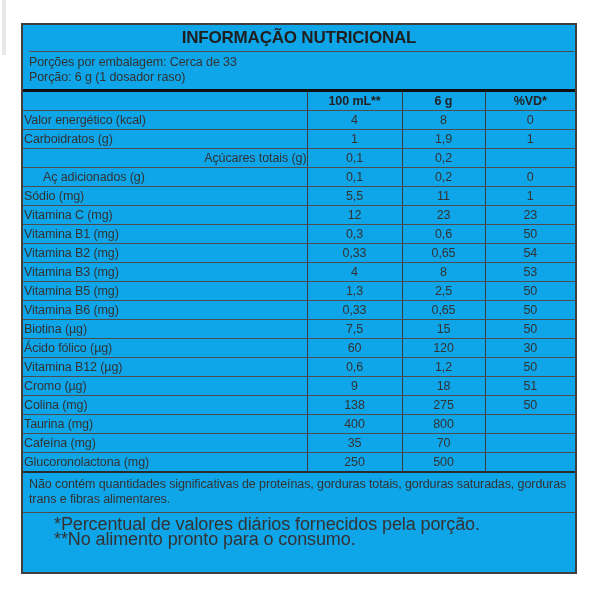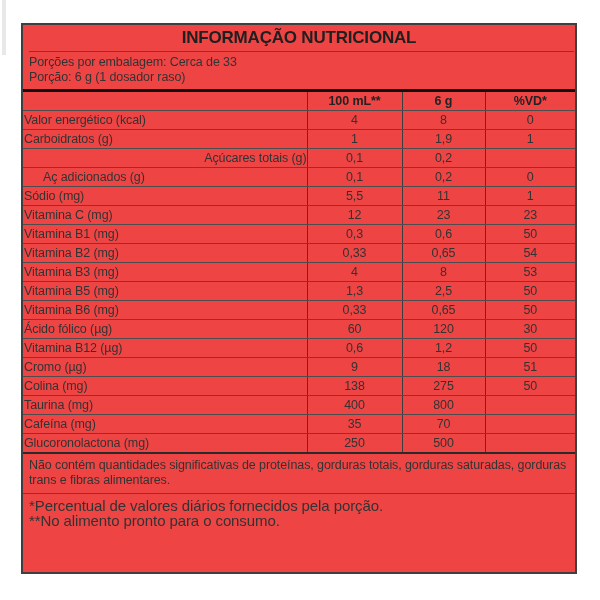--- a/index.html
+++ b/index.html
@@ -14,21 +14,21 @@
   }
   * { box-sizing: border-box; }
 
   .panel {
     position: absolute;
     left: 21px;
     top: 23px;
     width: 556px;
     height: 551px;
     border: 2px solid #3f3f3f;
-    background: #ef4444;
+    background: #0ea5e9;
     overflow: hidden;
     letter-spacing: -0.1px;
   }
 
   .title {
     text-align: center;
     font-weight: bold;
     font-size: 17px;
     line-height: 25px;
     height: 26px;
@@ -95,24 +95,25 @@
   table.nutri tbody tr:last-child td { border-bottom: 2px solid #2a2a2a; }
 
   .note {
     font-size: 12.5px;
     line-height: 15px;
     padding: 4px 6px 5px 6px;
     border-bottom: 1px solid #4d4d4d;
     color: #333;
   }
   .footnotes {
-    font-size: 15px;
+    font-size: 18px;
     line-height: 15px;
     padding: 4px 6px;
     color: #333;
+    margin-left: 25px;
   }
   .footnotes div { margin: 0; }
 
   
   .edge-artifact {
     position: absolute;
     left: 2px; top: 0;
     width: 4px; height: 55px;
     background: #e8e8e8;
   }
@@ -210,20 +211,26 @@
         <td>2,5</td>
         <td>50</td>
       </tr>
       <tr>
         <td class="lbl">Vitamina B6 (mg)</td>
         <td>0,33</td>
         <td>0,65</td>
         <td>50</td>
       </tr>
       <tr>
+        <td class="lbl">Biotina (µg)</td>
+        <td>7,5</td>
+        <td>15</td>
+        <td>50</td>
+      </tr>
+      <tr>
         <td class="lbl">Ácido fólico (µg)</td>
         <td>60</td>
         <td>120</td>
         <td>30</td>
       </tr>
       <tr>
         <td class="lbl">Vitamina B12 (µg)</td>
         <td>0,6</td>
         <td>1,2</td>
         <td>50</td>

